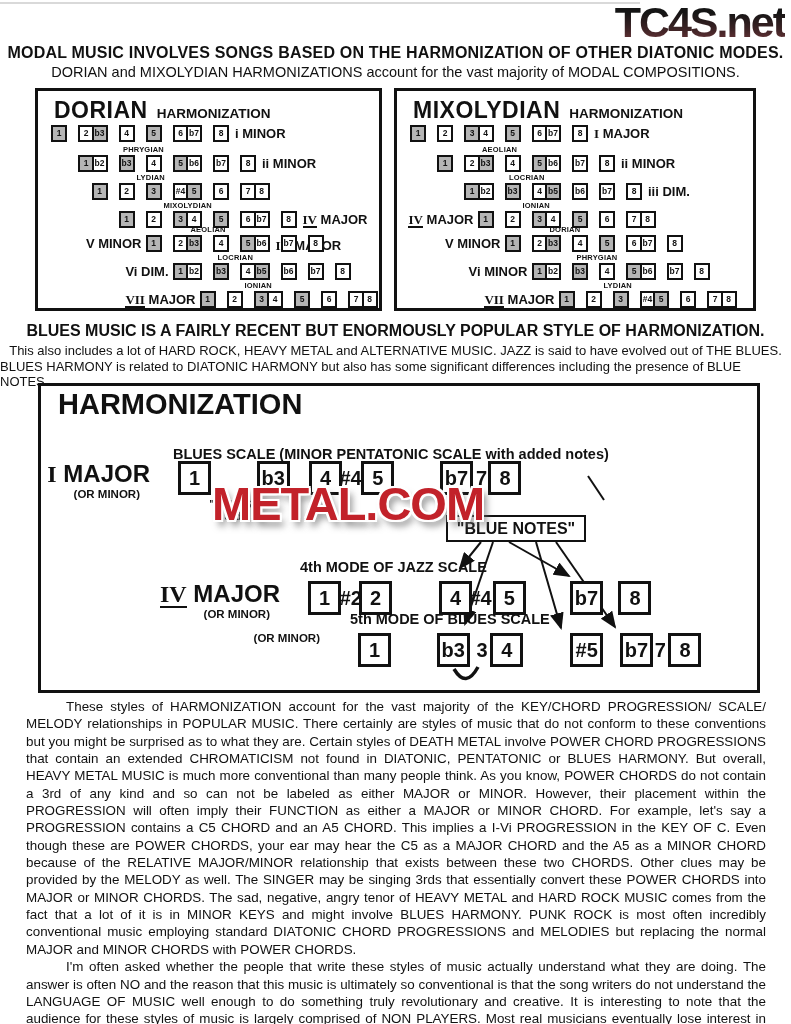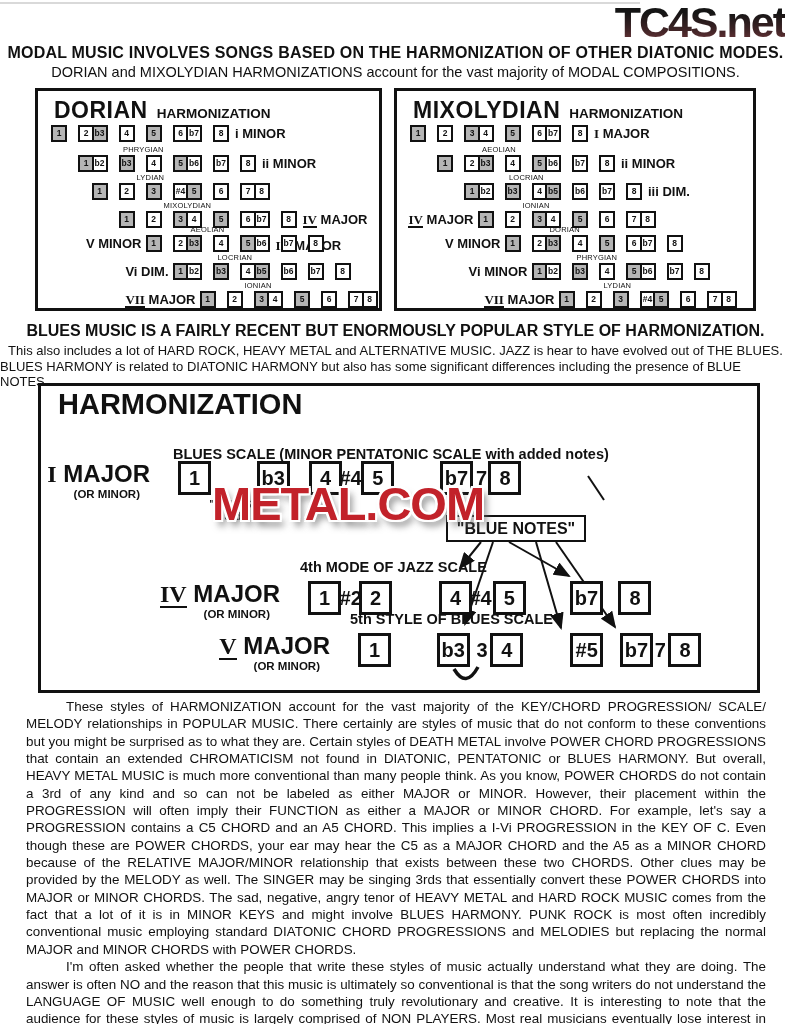--- a/index.html
+++ b/index.html
@@ -32,21 +32,21 @@
   .bh3{position:absolute;top:359px;left:0;width:100%;font-size:13px;}
 
   
   .panel{position:absolute;border:3px solid #111;box-sizing:border-box;background:#fff;}
   .ptitle{position:absolute;left:16px;top:6px;display:flex;align-items:baseline;gap:9px;white-space:nowrap;}
   .ptitle .big{font-size:23px;font-weight:900;letter-spacing:.5px;}
   .ptitle .small{font-size:13.5px;font-weight:bold;}
   .mcell{position:absolute;width:16px;height:17px;box-sizing:border-box;border:2px solid #111;background:#fff;
          font-size:8.5px;font-weight:bold;text-align:center;line-height:12px;z-index:3;}
   .mcell.sh{background:#b5b5b5;}
-  .mlabel{position:absolute;font-size:7.5px;font-weight:normal;white-space:nowrap;letter-spacing:.2px;padding-left:44px;}
+  .mlabel{position:absolute;font-size:7.5px;font-weight:bold;white-space:nowrap;letter-spacing:.2px;padding-left:44px;}
   .llabel{position:absolute;font-size:13px;font-weight:bold;text-align:right;white-space:nowrap;}
   .rlabel{position:absolute;font-size:13px;font-weight:bold;white-space:nowrap;}
   .sf{font-family:"Liberation Serif","DejaVu Serif",serif;}
   .un{border-bottom:2px solid #111;line-height:.9;display:inline-block;}
 
   
   .bpanel{position:absolute;left:38px;top:383px;width:722px;height:310px;border:3px solid #111;box-sizing:border-box;background:#fff;}
   .btitle{position:absolute;left:17px;top:2px;display:flex;align-items:baseline;gap:14px;white-space:nowrap;}
   .btitle .big{font-size:43px;font-weight:900;letter-spacing:1px;}
   .btitle .small{font-size:29px;font-weight:900;}
@@ -223,21 +223,21 @@
     <div class="mcell" style="left: 242.5px; top: 200px;">#4</div>
     <div class="mcell sh" style="left: 256px; top: 200px;">5</div>
     <div class="mcell" style="left: 283px; top: 200px;">6</div>
     <div class="mcell" style="left: 310px; top: 200px;">7</div>
     <div class="mcell" style="left: 323.5px; top: 200px;">8</div>
     <div class="mlabel" style="left: 162.5px; top: 190px;">LYDIAN</div>
     <div class="llabel" style="left: 0px; width: 157.5px; top: 201px;"><span class="sf un">VII</span><span> MAJOR</span></div>
   </div>
 
 <div class="bh1">BLUES MUSIC IS A FAIRLY RECENT BUT ENORMOUSLY POPULAR STYLE OF HARMONIZATION.</div>
-<div class="bh2">This also includes a lot of HARD ROCK, HEAVY METAL and ALTERNATIVE MUSIC. JAZZ is hear to have evolved out of THE BLUES.</div>
+<div class="bh2">This also includes a lot of HARD ROCK, HEAVY METAL and ALTERNATIVE MUSIC. JAZZ is said to have evolved out of THE BLUES.</div>
 <div class="bh3">BLUES HARMONY is related to DIATONIC HARMONY but also has some significant differences including the presence of BLUE NOTES.</div>
 
 <div class="bpanel" id="bluespanel">
   <div class="btitle">
     <span class="small">HARMONIZATION</span>
   </div>
   <div class="bcap0">BLUES SCALE (MINOR PENTATONIC SCALE with added notes)</div>
 
   <svg class="bsvg" viewBox="0 0 722 310">
     <defs>
@@ -291,23 +291,22 @@
       <div class="sub">(OR MINOR)</div>
     </div>
     <div class="bcell" style="left: 317px; top: 247px;">1</div>
     <div class="bcell" style="left: 395.6px; top: 247px;">b3</div>
     <div class="bfree" style="left: 427.04px; top: 247px;">3</div>
     <div class="bcell" style="left: 449.31px; top: 247px;">4</div>
     <div class="bcell" style="left: 529.22px; top: 247px;">#5</div>
     <div class="bcell" style="left: 579px; top: 247px;">b7</div>
     <div class="bfree" style="left: 605.2px; top: 247px;">7</div>
     <div class="bcell" style="left: 627.47px; top: 247px;">8</div>
-    <div class="bcap" style="left: 309px; top: 225px;">5th STYLE OF BLUES SCALE</div>
+    <div class="bcap" style="left: 309px; top: 225px;">5th MODE OF BLUES SCALE</div>
     <div class="blabel" style="left: 159px; width: 130px; top: 246px;">
-      <div class="main"><span class="sf un">V</span><span> MAJOR</span></div>
       <div class="sub">(OR MINOR)</div>
     </div>
   </div>
 
 <div class="paras">
   <p>These styles of HARMONIZATION account for the vast majority of the KEY/CHORD PROGRESSION/ SCALE/ MELODY relationships in POPULAR MUSIC. There certainly are styles of music that do not conform to these conventions but you might be surprised as to what they are. Certain styles of DEATH METAL involve POWER CHORD PROGRESSIONS that contain an extended CHROMATICISM not found in DIATONIC, PENTATONIC or BLUES HARMONY. But overall, HEAVY METAL MUSIC is much more conventional than many people think. As you know, POWER CHORDS do not contain a 3rd of any kind and so can not be labeled as either MAJOR or MINOR. However, their placement within the PROGRESSION will often imply their FUNCTION as either a MAJOR or MINOR CHORD. For example, let's say a PROGRESSION contains a C5 CHORD and an A5 CHORD. This implies a I-Vi PROGRESSION in the KEY OF C. Even though these are POWER CHORDS, your ear may hear the C5 as a MAJOR CHORD and the A5 as a MINOR CHORD because of the RELATIVE MAJOR/MINOR relationship that exists between these two CHORDS. Other clues may be provided by the MELODY as well. The SINGER may be singing 3rds that essentially convert these POWER CHORDS into MAJOR or MINOR CHORDS. The sad, negative, angry tenor of HEAVY METAL and HARD ROCK MUSIC comes from the fact that a lot of it is in MINOR KEYS and might involve BLUES HARMONY. PUNK ROCK is most often incredibly conventional music employing standard DIATONIC CHORD PROGRESSIONS and MELODIES but replacing the normal MAJOR and MINOR CHORDS with POWER CHORDS.</p>
   <p>I'm often asked whether the people that write these styles of music actually understand what they are doing. The answer is often NO and the reason that this music is ultimately so conventional is that the song writers do not understand the LANGUAGE OF MUSIC well enough to do something truly revolutionary and creative. It is interesting to note that the audience for these styles of music is largely comprised of NON PLAYERS. Most real musicians eventually lose interest in these styles. This is not to say that this is inferior or bad art. There are more and less interesting players and composers in all styles of music.</p>
 </div>
 
 <div class="wm-mid">METAL.COM</div>

